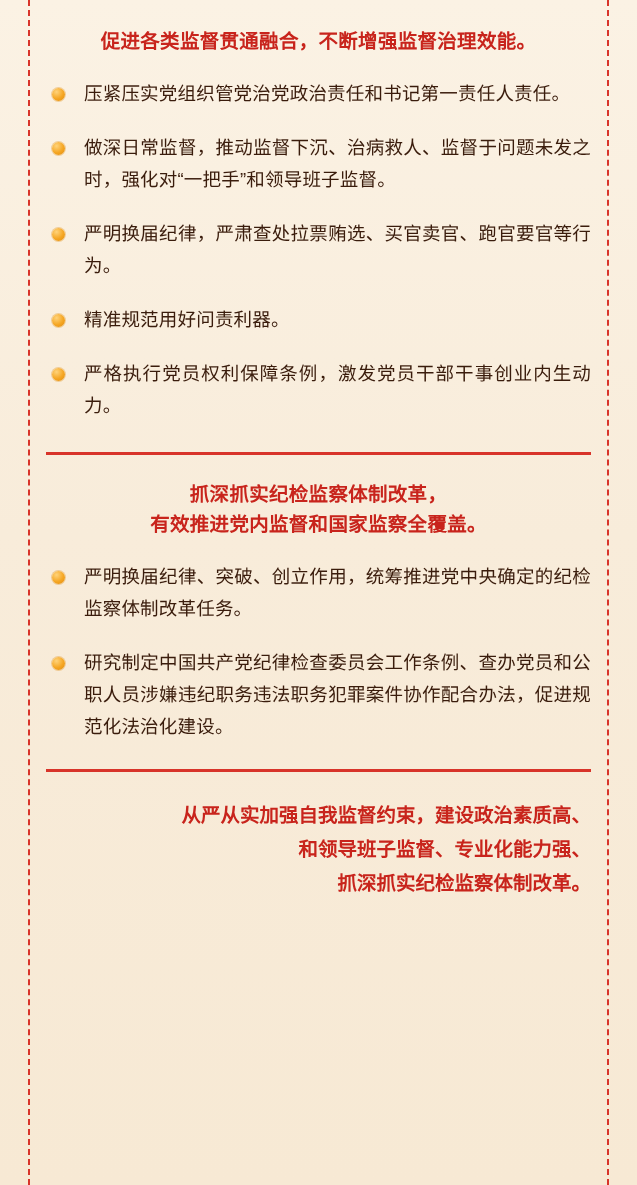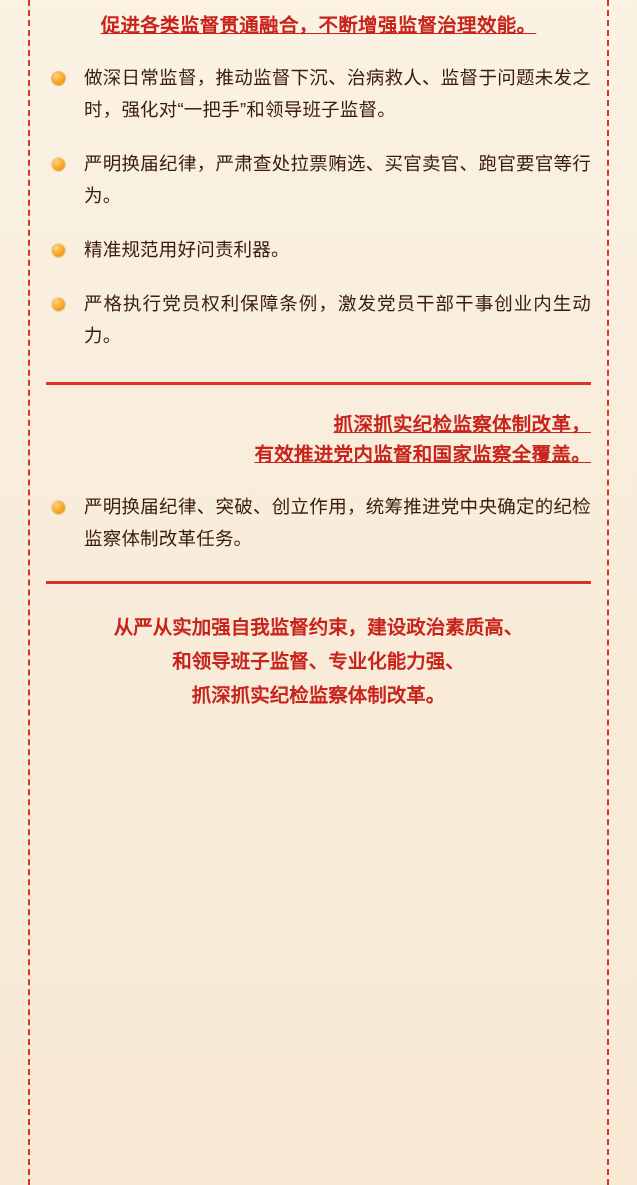--- a/index.html
+++ b/index.html
@@ -45,22 +45,21 @@
 
   .section { padding-top: 2px; }
 
   .section-title {
     text-align: center;
     color: #c8241c;
     font-weight: bold;
     font-size: 19.5px;
     line-height: 30px;
     letter-spacing: 0.3px;
-    margin: 8px 0 10px 0;
-    text-decoration: underline;
+    margin: 24px 0 10px 0;
   }
   .section-title .line { display: block; }
 
   .bullet-item {
     position: relative;
     margin: 22px 0 0 0;
     padding-left: 38px;
     font-size: 18.5px;
     line-height: 32px;
     color: #3a1c0c;
@@ -79,48 +78,49 @@
     background: radial-gradient(circle at 35% 30%, #ffd37a 0%, #f5a623 55%, #e08b10 100%);
     box-shadow: 0 0 0 1px rgba(224,139,16,0.35);
   }
 
   .divider {
     height: 0;
     margin: 30px 0 0 0;
     border-top: 3px solid #d8342a;
   }
 
-  .section-title.tight { margin-top: 22px; margin-bottom: 4px; text-align: right; }
+  .section-title.tight { margin-top: 22px; margin-bottom: 4px; }
 
   .final-block {
     text-align: center;
     color: #c8241c;
     font-weight: bold;
     font-size: 19.5px;
     line-height: 34px;
     margin: 26px 0 0 0;
   }
-  .final-block .line { display: block; }
+  .final-block .line { display: block; text-align: right; }
 </style>
 </head>
 <body>
 
 <div class="page">
   <div class="edge edge-left"></div>
   <div class="edge edge-right"></div>
 
   <div class="content">
 
     <div class="section">
       <div class="section-title">
         <span class="line">促进各类监督贯通融合，不断增强监督治理效能。</span>
       </div>
 
       <div class="bullet-item">
         <span class="bullet-dot"></span>
+        <span>压紧压实党组织管党治党政治责任和书记第一责任人责任。</span>
       </div>
 
       <div class="bullet-item">
         <span class="bullet-dot"></span>
         <span>做深日常监督，推动监督下沉、治病救人、监督于问题未发之时，强化对“一把手”和领导班子监督。</span>
       </div>
 
       <div class="bullet-item">
         <span class="bullet-dot"></span>
         <span>严明换届纪律，严肃查处拉票贿选、买官卖官、跑官要官等行为。</span>
@@ -144,20 +144,24 @@
       <div class="section-title tight">
         <span class="line">抓深抓实纪检监察体制改革，</span>
         <span class="line">有效推进党内监督和国家监察全覆盖。</span>
       </div>
 
       <div class="bullet-item">
         <span class="bullet-dot"></span>
         <span>严明换届纪律、突破、创立作用，统筹推进党中央确定的纪检监察体制改革任务。</span>
       </div>
 
+      <div class="bullet-item">
+        <span class="bullet-dot"></span>
+        <span>研究制定中国共产党纪律检查委员会工作条例、查办党员和公职人员涉嫌违纪职务违法职务犯罪案件协作配合办法，促进规范化法治化建设。</span>
+      </div>
     </div>
 
     <div class="divider" style="margin-top:26px;"></div>
 
     <div class="final-block">
       <span class="line">从严从实加强自我监督约束，建设政治素质高、</span>
       <span class="line">和领导班子监督、专业化能力强、</span>
       <span class="line">抓深抓实纪检监察体制改革。</span>
     </div>
 

